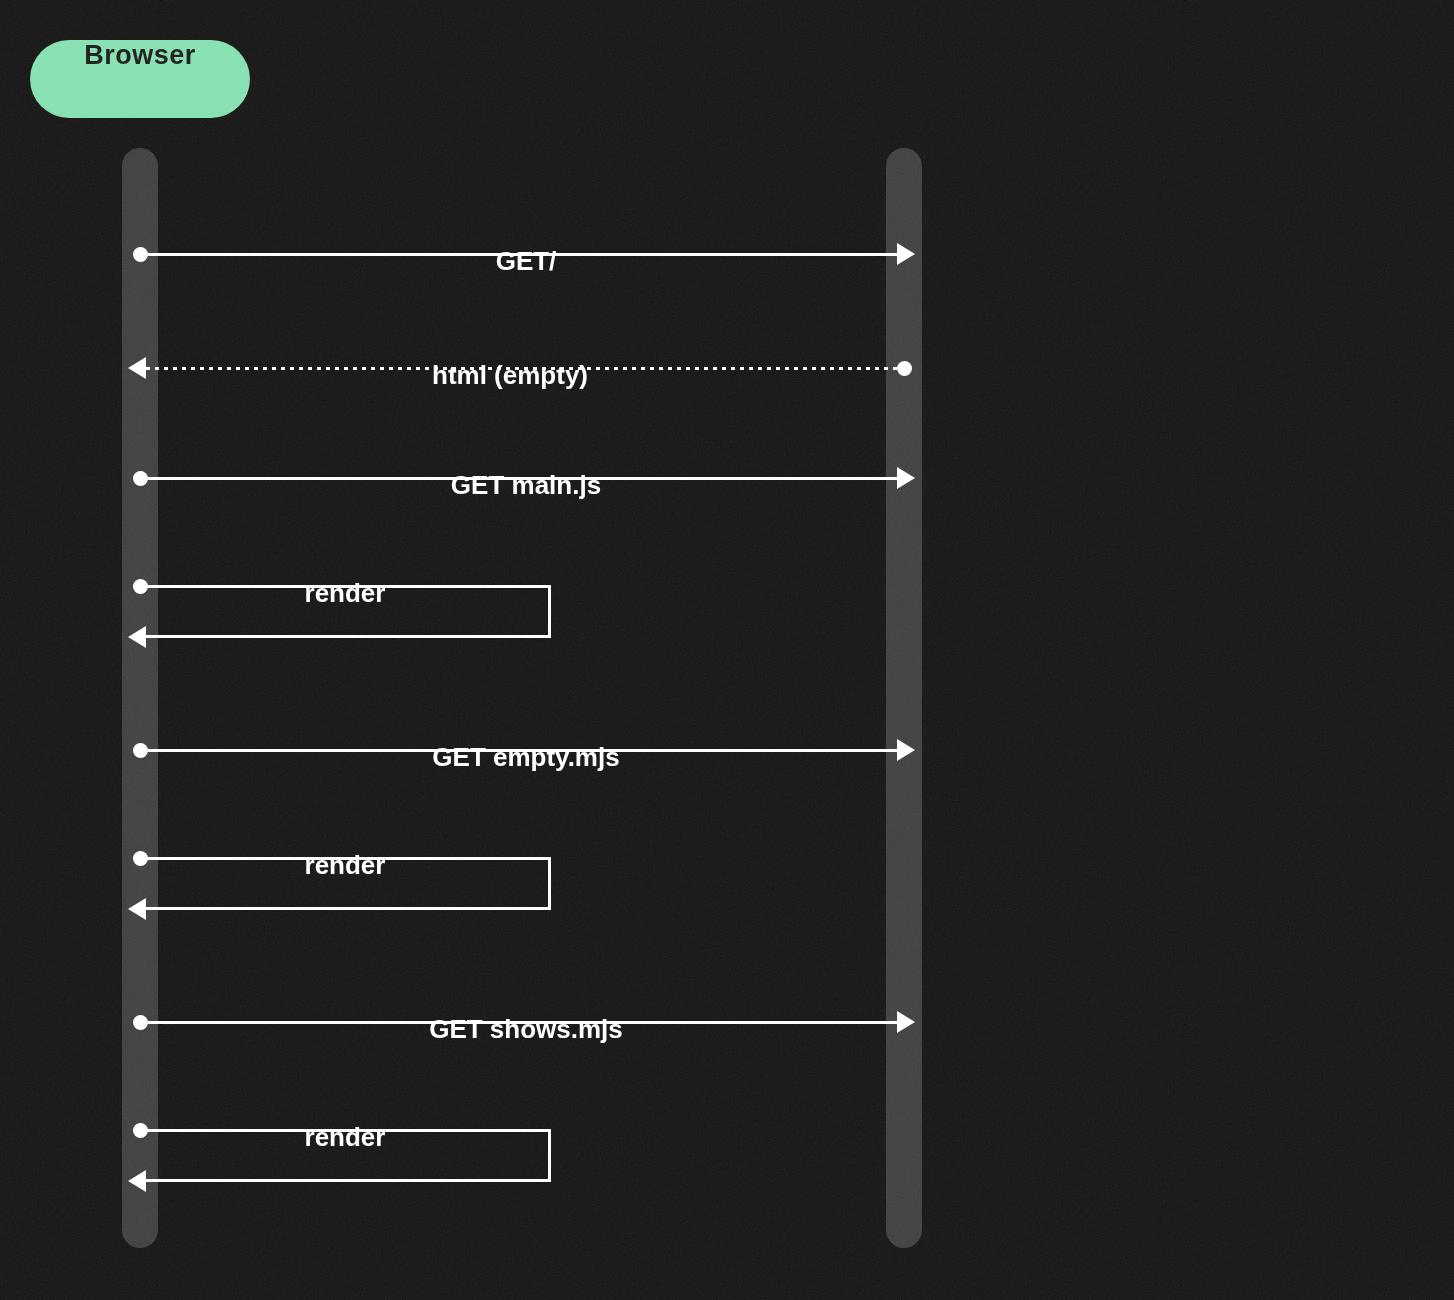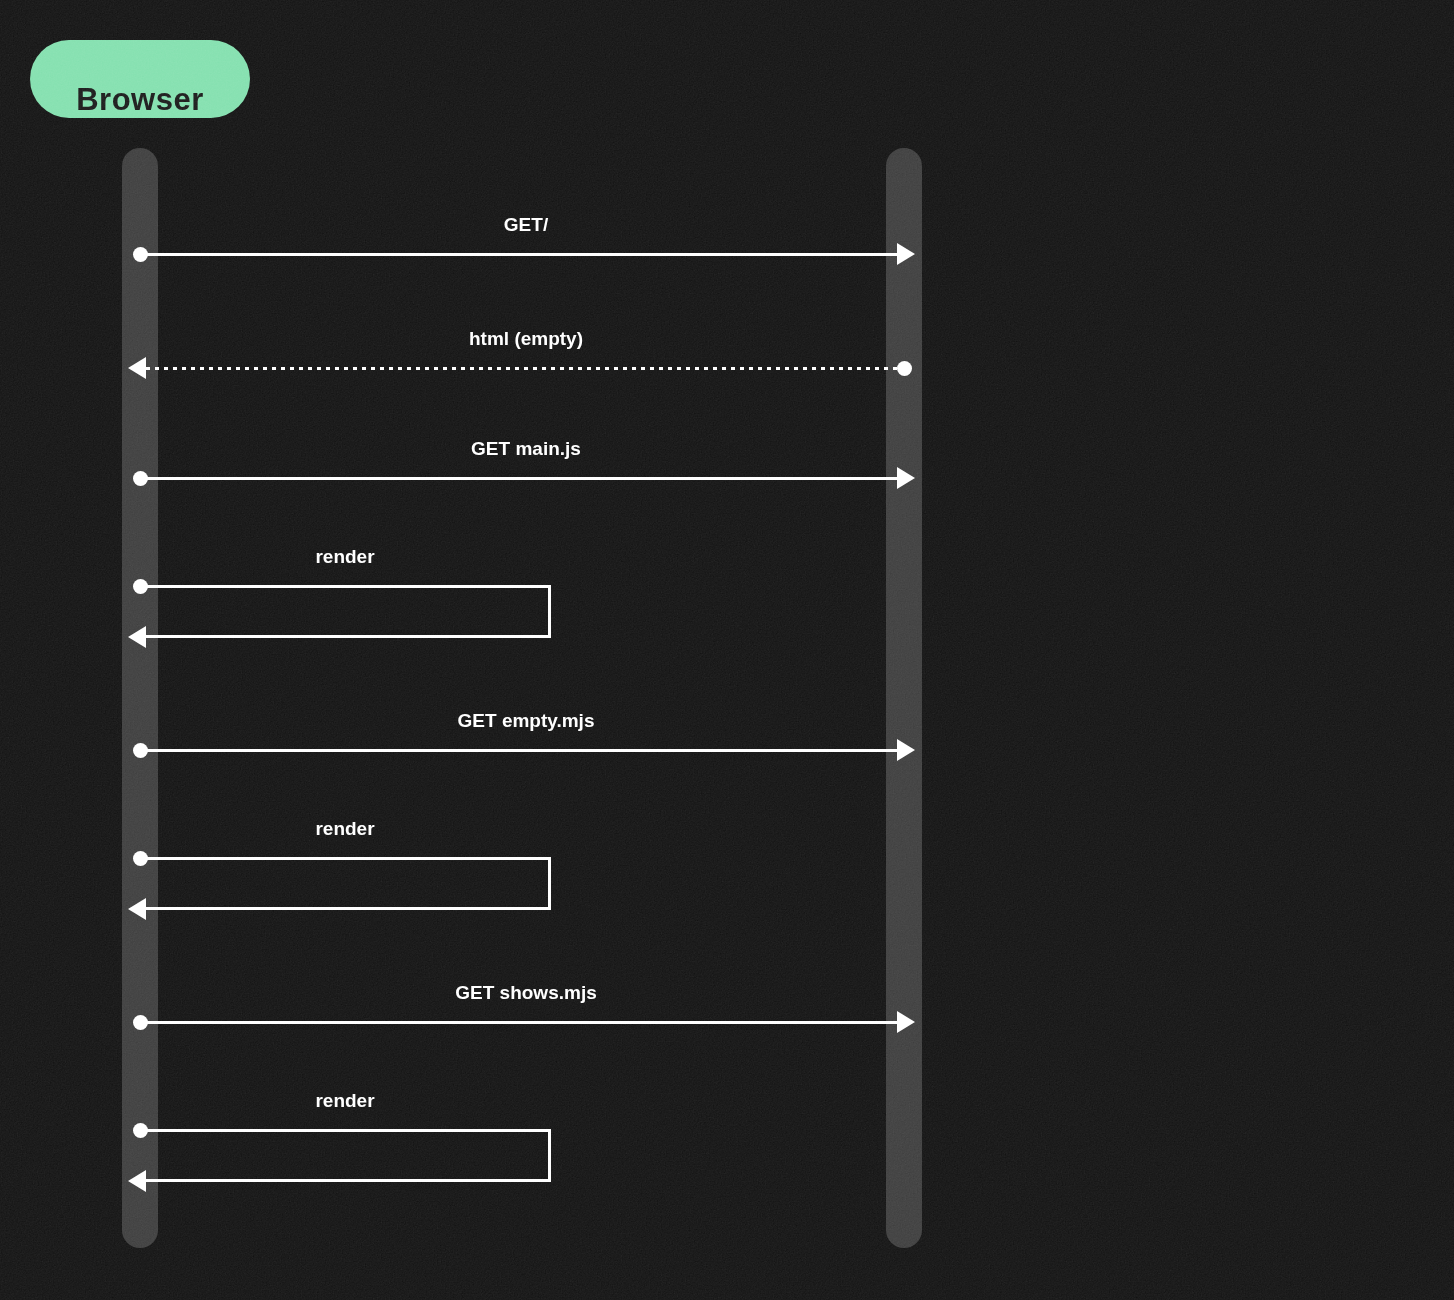--- a/index.html
+++ b/index.html
@@ -16,37 +16,38 @@
     background:var(--background);
     overflow:hidden;
     font-family:"Liberation Sans", sans-serif;
   }
   .pill{
     position:absolute;
     height:78px;
     border-radius:39px;
     background:var(--actor-pill);
     color:var(--actor-text);
-    display:flex;align-items:flex-end;justify-content:center;
-    font-size:31px;font-weight:bold;
+    display:flex;align-items:flex-start;justify-content:center;
+    font-size:27px;font-weight:bold;
     letter-spacing:.5px;
   }
   .lifeline{
     position:absolute;
     width:36px;height:1100px;top:148px;
     border-radius:18px;
     background:var(--lifeline);
   }
   .mlabel{
     position:absolute;
     color:var(--message);
-    font-size:19px;font-weight:bold;
+    font-size:26px;font-weight:bold;
     text-align:center;
     height:34px;line-height:34px;
     white-space:nowrap;
+    margin-top:36px;
   }
   .line{
     position:absolute;height:3px;background:var(--message);
   }
   .vline{
     position:absolute;width:3px;background:var(--message);
   }
   .dotline{
     position:absolute;height:3px;background:repeating-linear-gradient(90deg,var(--message) 0 4px,transparent 4px 9px);
   }
@@ -83,21 +84,21 @@
   <div class="lifeline" style="left:886px"></div>
 
   <div>
     <div class="mlabel" style="left:140px;top:208px;width:772px">GET/</div>
     <div class="dot" style="left:133px;top:247px"></div>
     <div class="line" style="left:140px;top:253px;width:757px"></div>
     <div class="arrow-r" style="left:897px;top:243px"></div>
   </div>
 
   <div>
-    <div class="mlabel" style="left:140px;top:322px;width:772px">html (empty)</div>
+    <div class="mlabel" style="left:124px;top:322px;width:772px">html (empty)</div>
     <div class="dot" style="left:897px;top:361px"></div>
     <div class="dotline" style="left:146px;top:367px;width:751px"></div>
     <div class="arrow-l" style="left:128px;top:357px"></div>
   </div>
 
   <div>
     <div class="mlabel" style="left:140px;top:432px;width:772px">GET main.js</div>
     <div class="dot" style="left:133px;top:471px"></div>
     <div class="line" style="left:140px;top:477px;width:757px"></div>
     <div class="arrow-r" style="left:897px;top:467px"></div>

